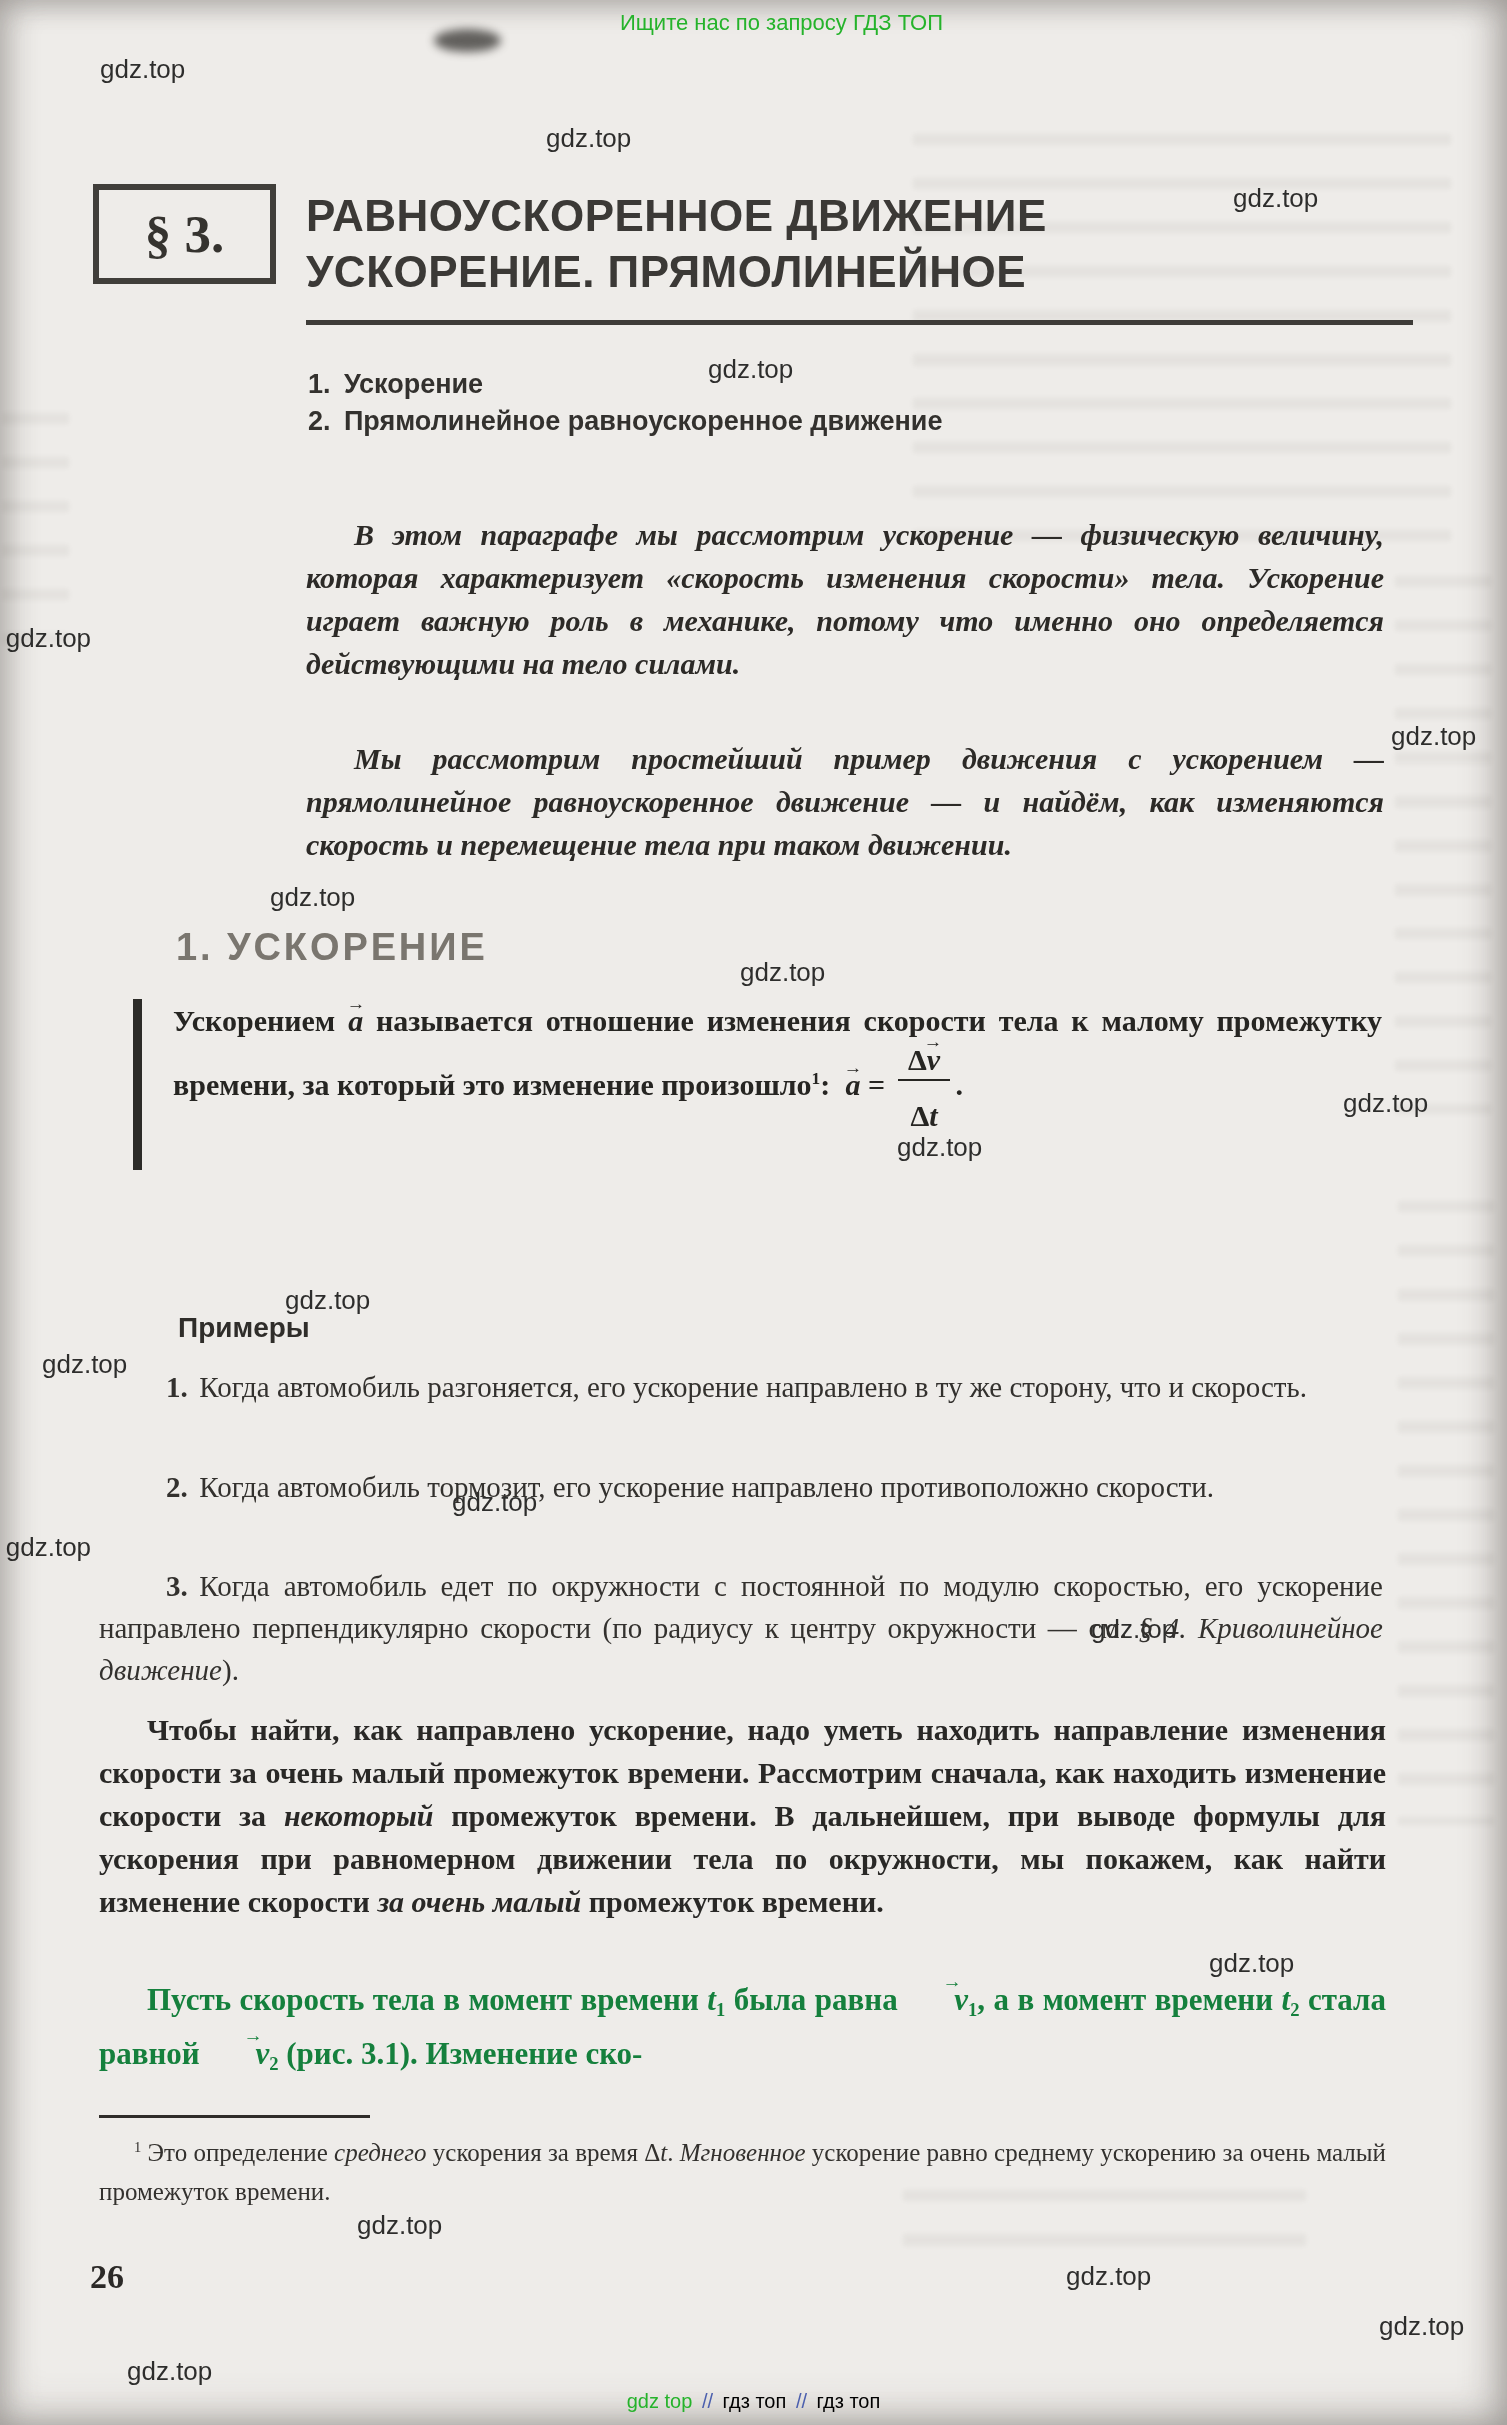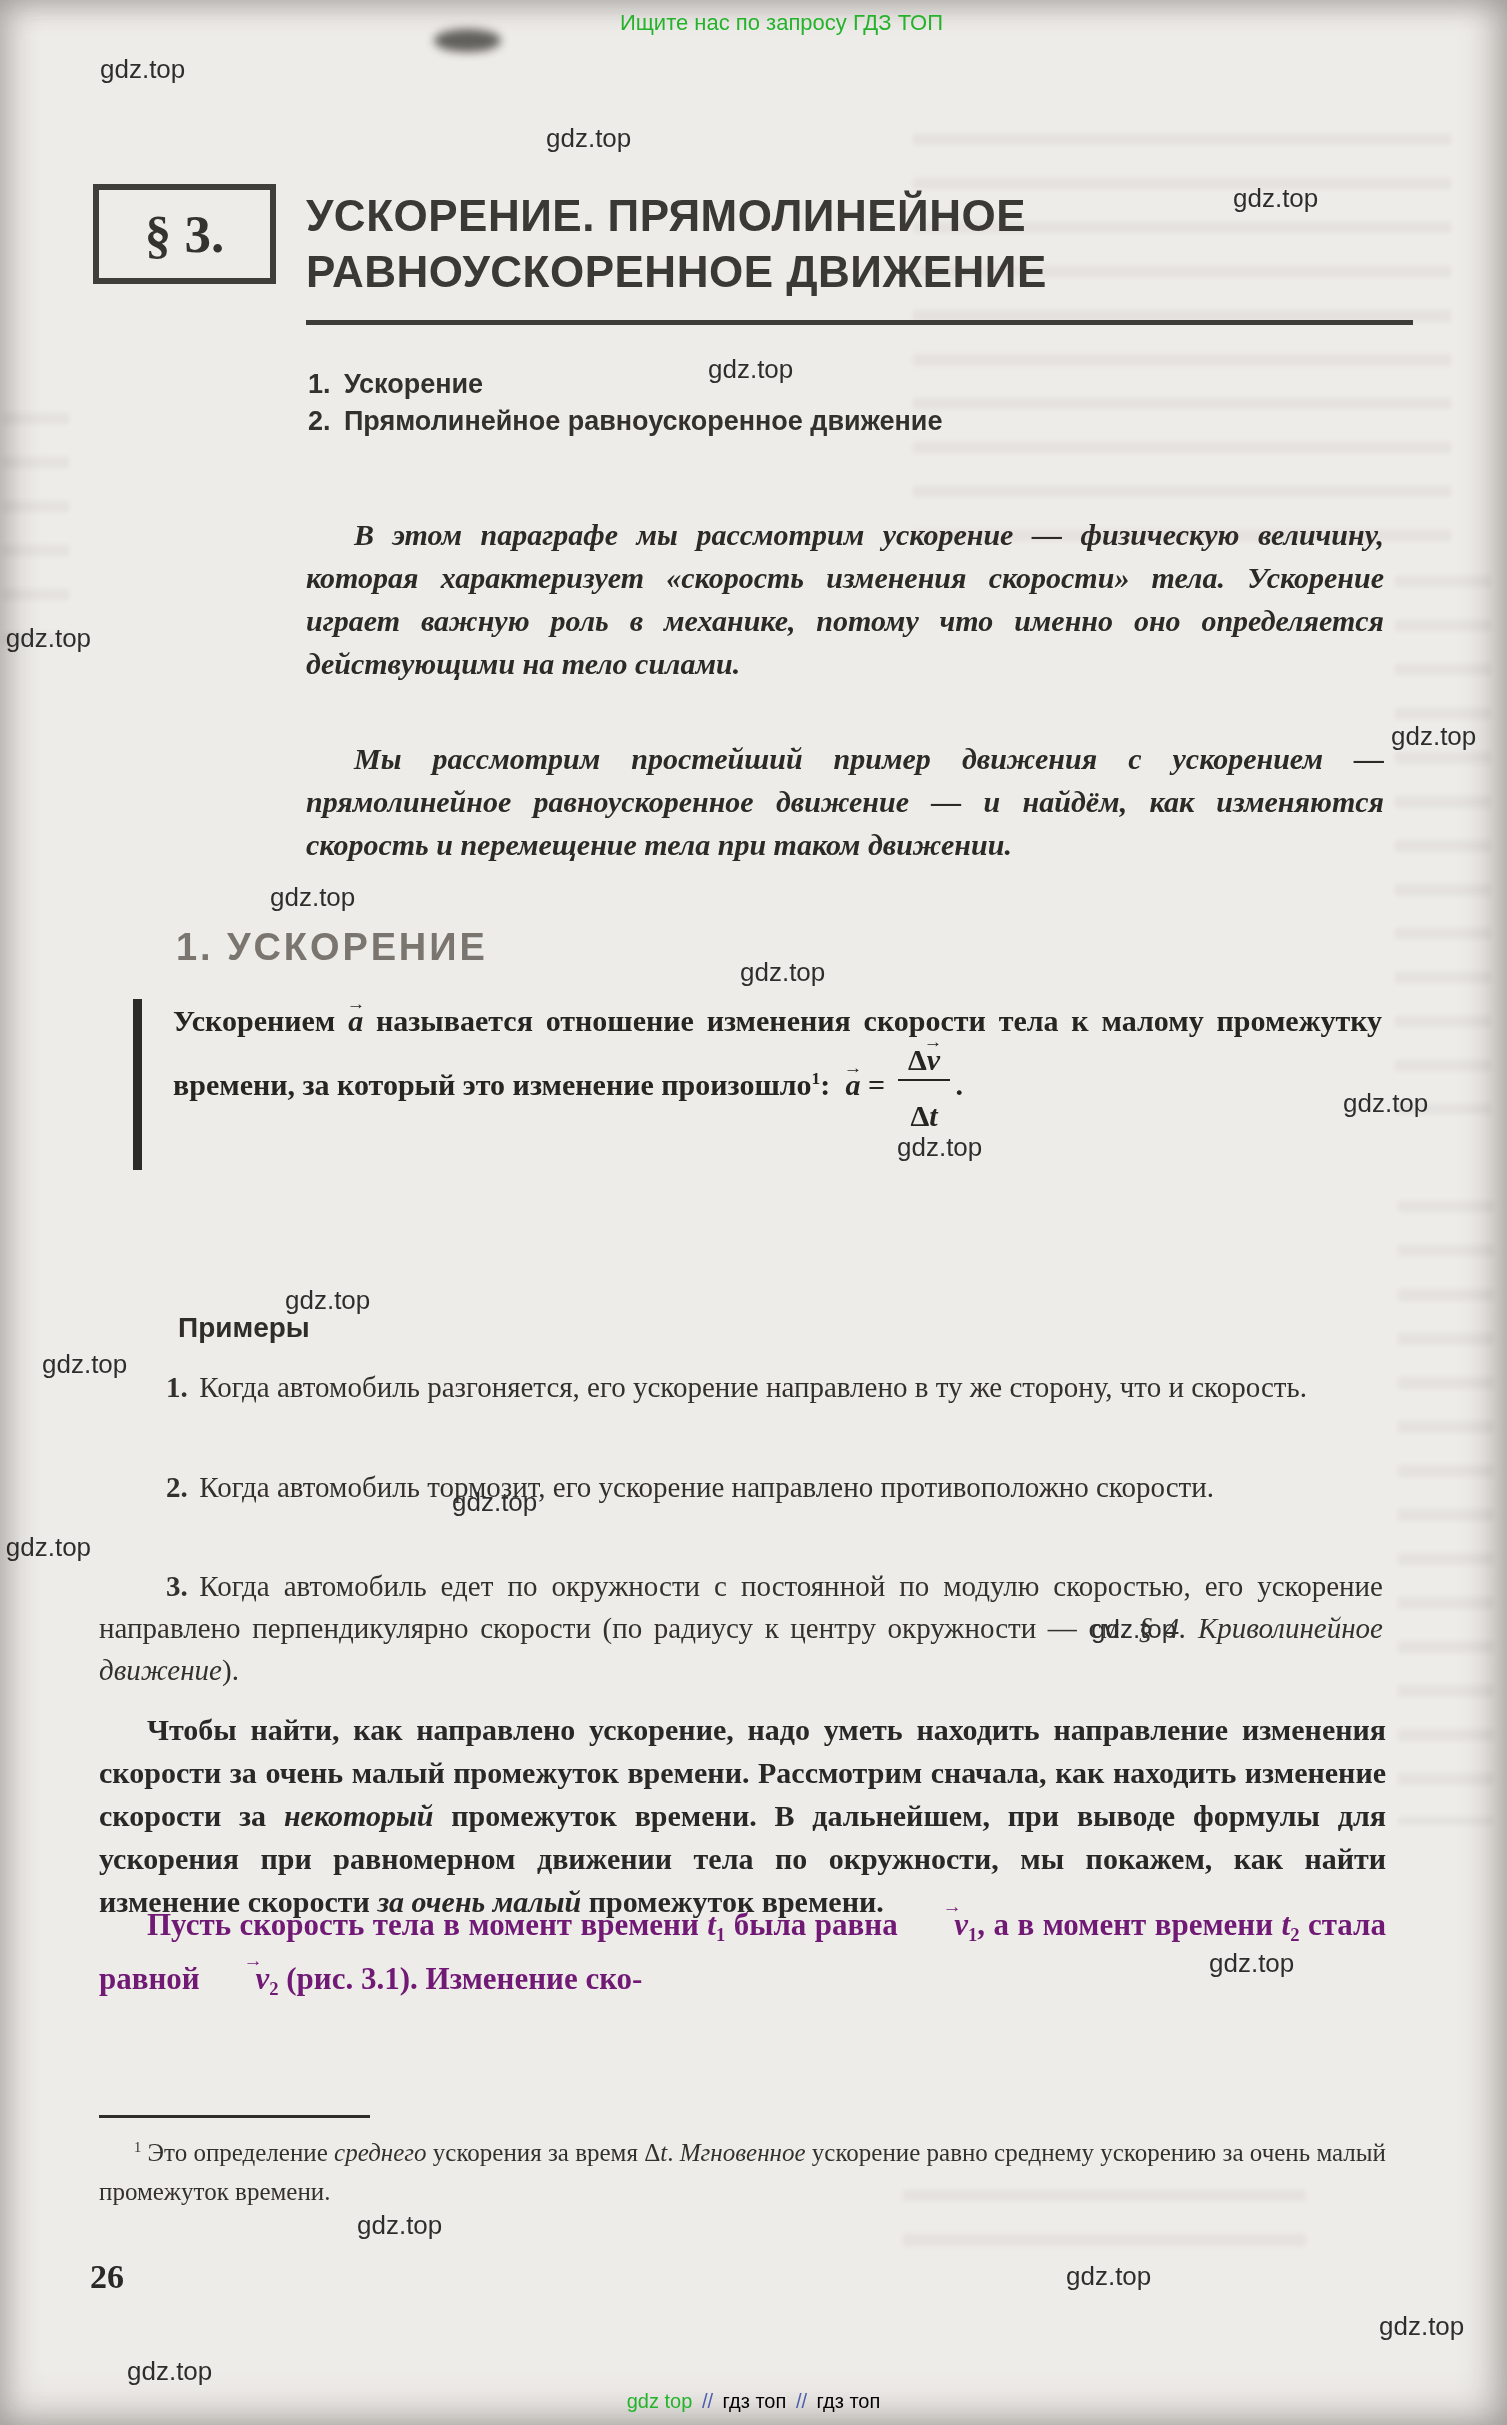--- a/index.html
+++ b/index.html
@@ -50,22 +50,22 @@
     font:bold 30px/44px "Liberation Serif",serif;color:#262522;}
   .p-vector{left:99px;top:1199px;width:1284px;
     font:bold 30px/43px "Liberation Serif",serif;text-indent:48px;color:#292826;}
   .ex-title{position:absolute;left:178px;top:1312px;
     font:bold 28px "Liberation Sans",sans-serif;color:#2f2d2a;}
   .ex{left:99px;width:1284px;font:400 29px/42px "Liberation Serif",serif;
     color:#33312e;text-indent:67px;}
   .exnum{font-weight:bold;margin-right:11.5px;}
   .p-find{left:99px;top:1708px;width:1287px;
     font:bold 30px/43px "Liberation Serif",serif;text-indent:48px;color:#292826;}
-  .p-last{left:99px;top:1903px;width:1287px;
-    font:bold 31px/44px "Liberation Serif",serif;text-indent:48px;color:#701a75;}
+  .p-last{left:99px;top:1978px;width:1287px;
+    font:bold 31px/44px "Liberation Serif",serif;text-indent:48px;color:#15803d;}
   .fn-rule{position:absolute;left:99px;top:2115px;width:271px;height:2.9px;background:#2f2d2a;}
   .fn{left:99px;top:2133px;width:1287px;
     font:400 25px/39px "Liberation Serif",serif;color:#33312e;text-indent:35px;}
   .pagenum{position:absolute;left:90px;top:2258px;
     font:bold 34px "Liberation Serif",serif;color:#2b2927;}
   
   .vec{position:relative;display:inline-block;font-style:italic;}
   .vec::after{content:"\2192";position:absolute;left:50%;top:-0.60em;
     transform:translateX(-50%) scale(0.62,0.55);font-style:normal;}
   .formula{white-space:nowrap;margin-left:7.7px;}
@@ -108,22 +108,22 @@
   <span class="wm" style="left:1209px;top:1948px;">gdz.top</span>
   <span class="wm" style="left:357px;top:2210px;">gdz.top</span>
   <span class="wm" style="left:1066px;top:2261px;">gdz.top</span>
   <span class="wm" style="left:1379px;top:2311px;">gdz.top</span>
   <span class="wm" style="left:127px;top:2356px;">gdz.top</span>
 
   <div class="hbox">
     <span>§ 3.</span>
   </div>
   <div class="htitle">
+    <div>РАВНОУСКОРЕННОЕ ДВИЖЕНИЕ</div>
     <div>УСКОРЕНИЕ. ПРЯМОЛИНЕЙНОЕ</div>
-    <div>РАВНОУСКОРЕННОЕ ДВИЖЕНИЕ</div>
   </div>
   <div class="hrule"></div>
 
   <div class="outline-item" style="top:369px;">
     <span class="onum">1.</span><span>Ускорение</span>
   </div>
   <div class="outline-item" style="top:406px;">
     <span class="onum">2.</span><span>Прямолинейное равноускоренное движение</span>
   </div>
 

